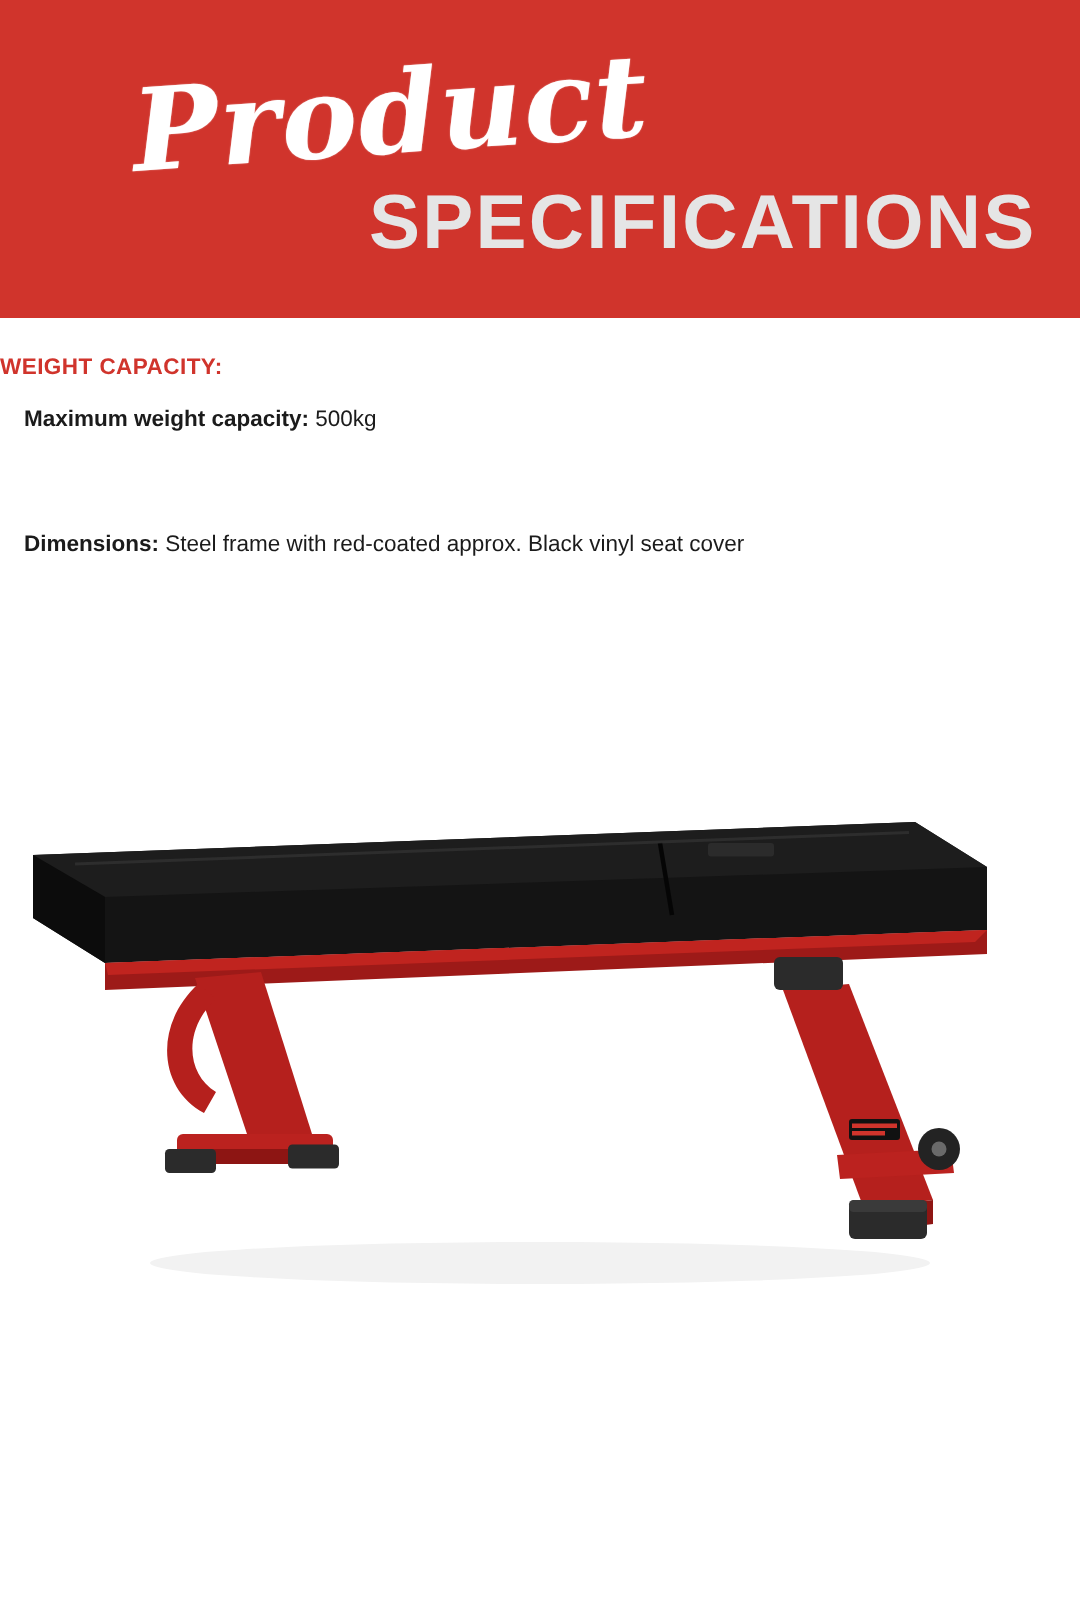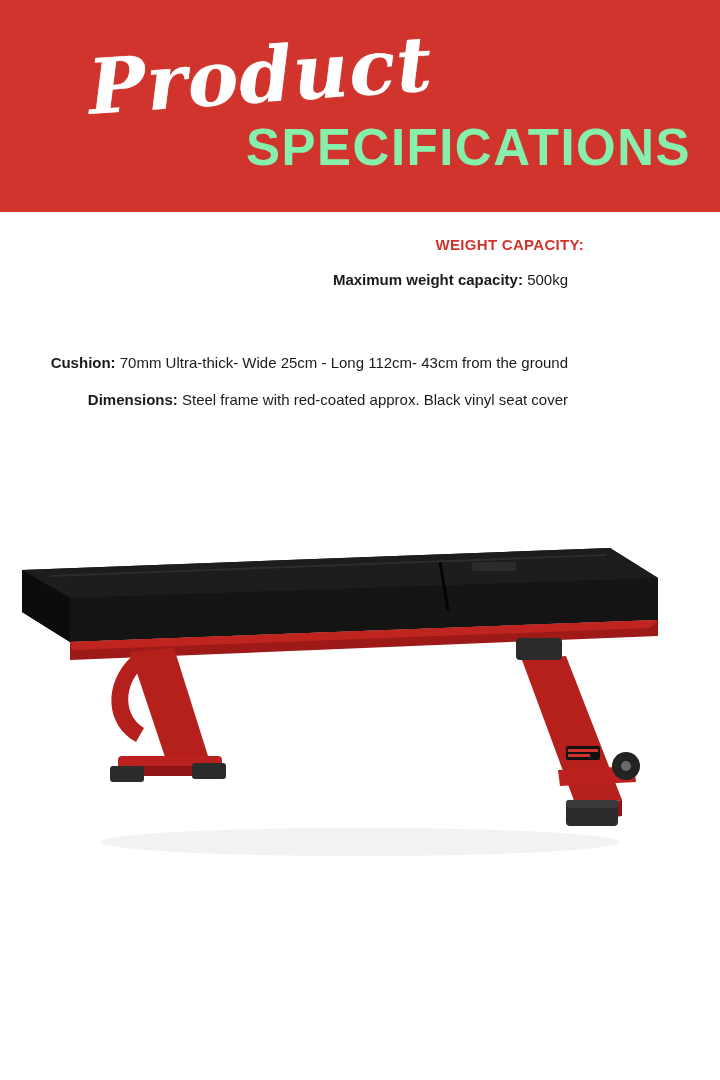--- a/index.html
+++ b/index.html
@@ -36,35 +36,35 @@
     font-size: 76px;
     letter-spacing: 1px;
     line-height: 1;
     transform: rotate(-4deg);
     text-shadow: 0 0 1px rgba(255,255,255,0.6);
   }
   .header-main {
     position: absolute;
     left: 246px;
     top: 122px;
-    color: #86efac;
+    color: #e5e5e5;
     font-family: "Liberation Sans", sans-serif;
     font-weight: bold;
     font-size: 51px;
     letter-spacing: 1.5px;
     line-height: 1;
   }
 
   
   .specs {
     position: absolute;
     top: 236px;
     left: 0;
     width: 584px;
-    text-align: right;
+    text-align: left;
   }
   .spec-heading {
     color: #d0342c;
     font-weight: bold;
     font-size: 15px;
     letter-spacing: 0.3px;
     margin: 0 0 8px 0;
   }
   .spec-line {
     color: #1b1b1b;
@@ -104,24 +104,20 @@
 
   <div class="spec-heading">WEIGHT CAPACITY:</div>
   <p class="spec-line">
     <span class="k">Maximum weight capacity: </span>
     <span>500kg</span>
   </p>
 
   <div class="group-gap"></div>
 
 
-  <p class="spec-line">
-    <span class="k">Cushion: </span>
-    <span>70mm Ultra-thick- Wide 25cm - Long 112cm- 43cm from the ground</span>
-  </p>
   <p class="spec-line">
     <span class="k">Dimensions: </span>
     <span>Steel frame with red-coated approx. Black vinyl seat cover</span>
   </p>
 </div>
 
 <div class="product-stage">
   <svg class="bench-svg" width="700" height="400" viewBox="0 0 700 400">
 
     <ellipse cx="350" cy="372" rx="260" ry="14" fill="#f2f2f2"></ellipse>

